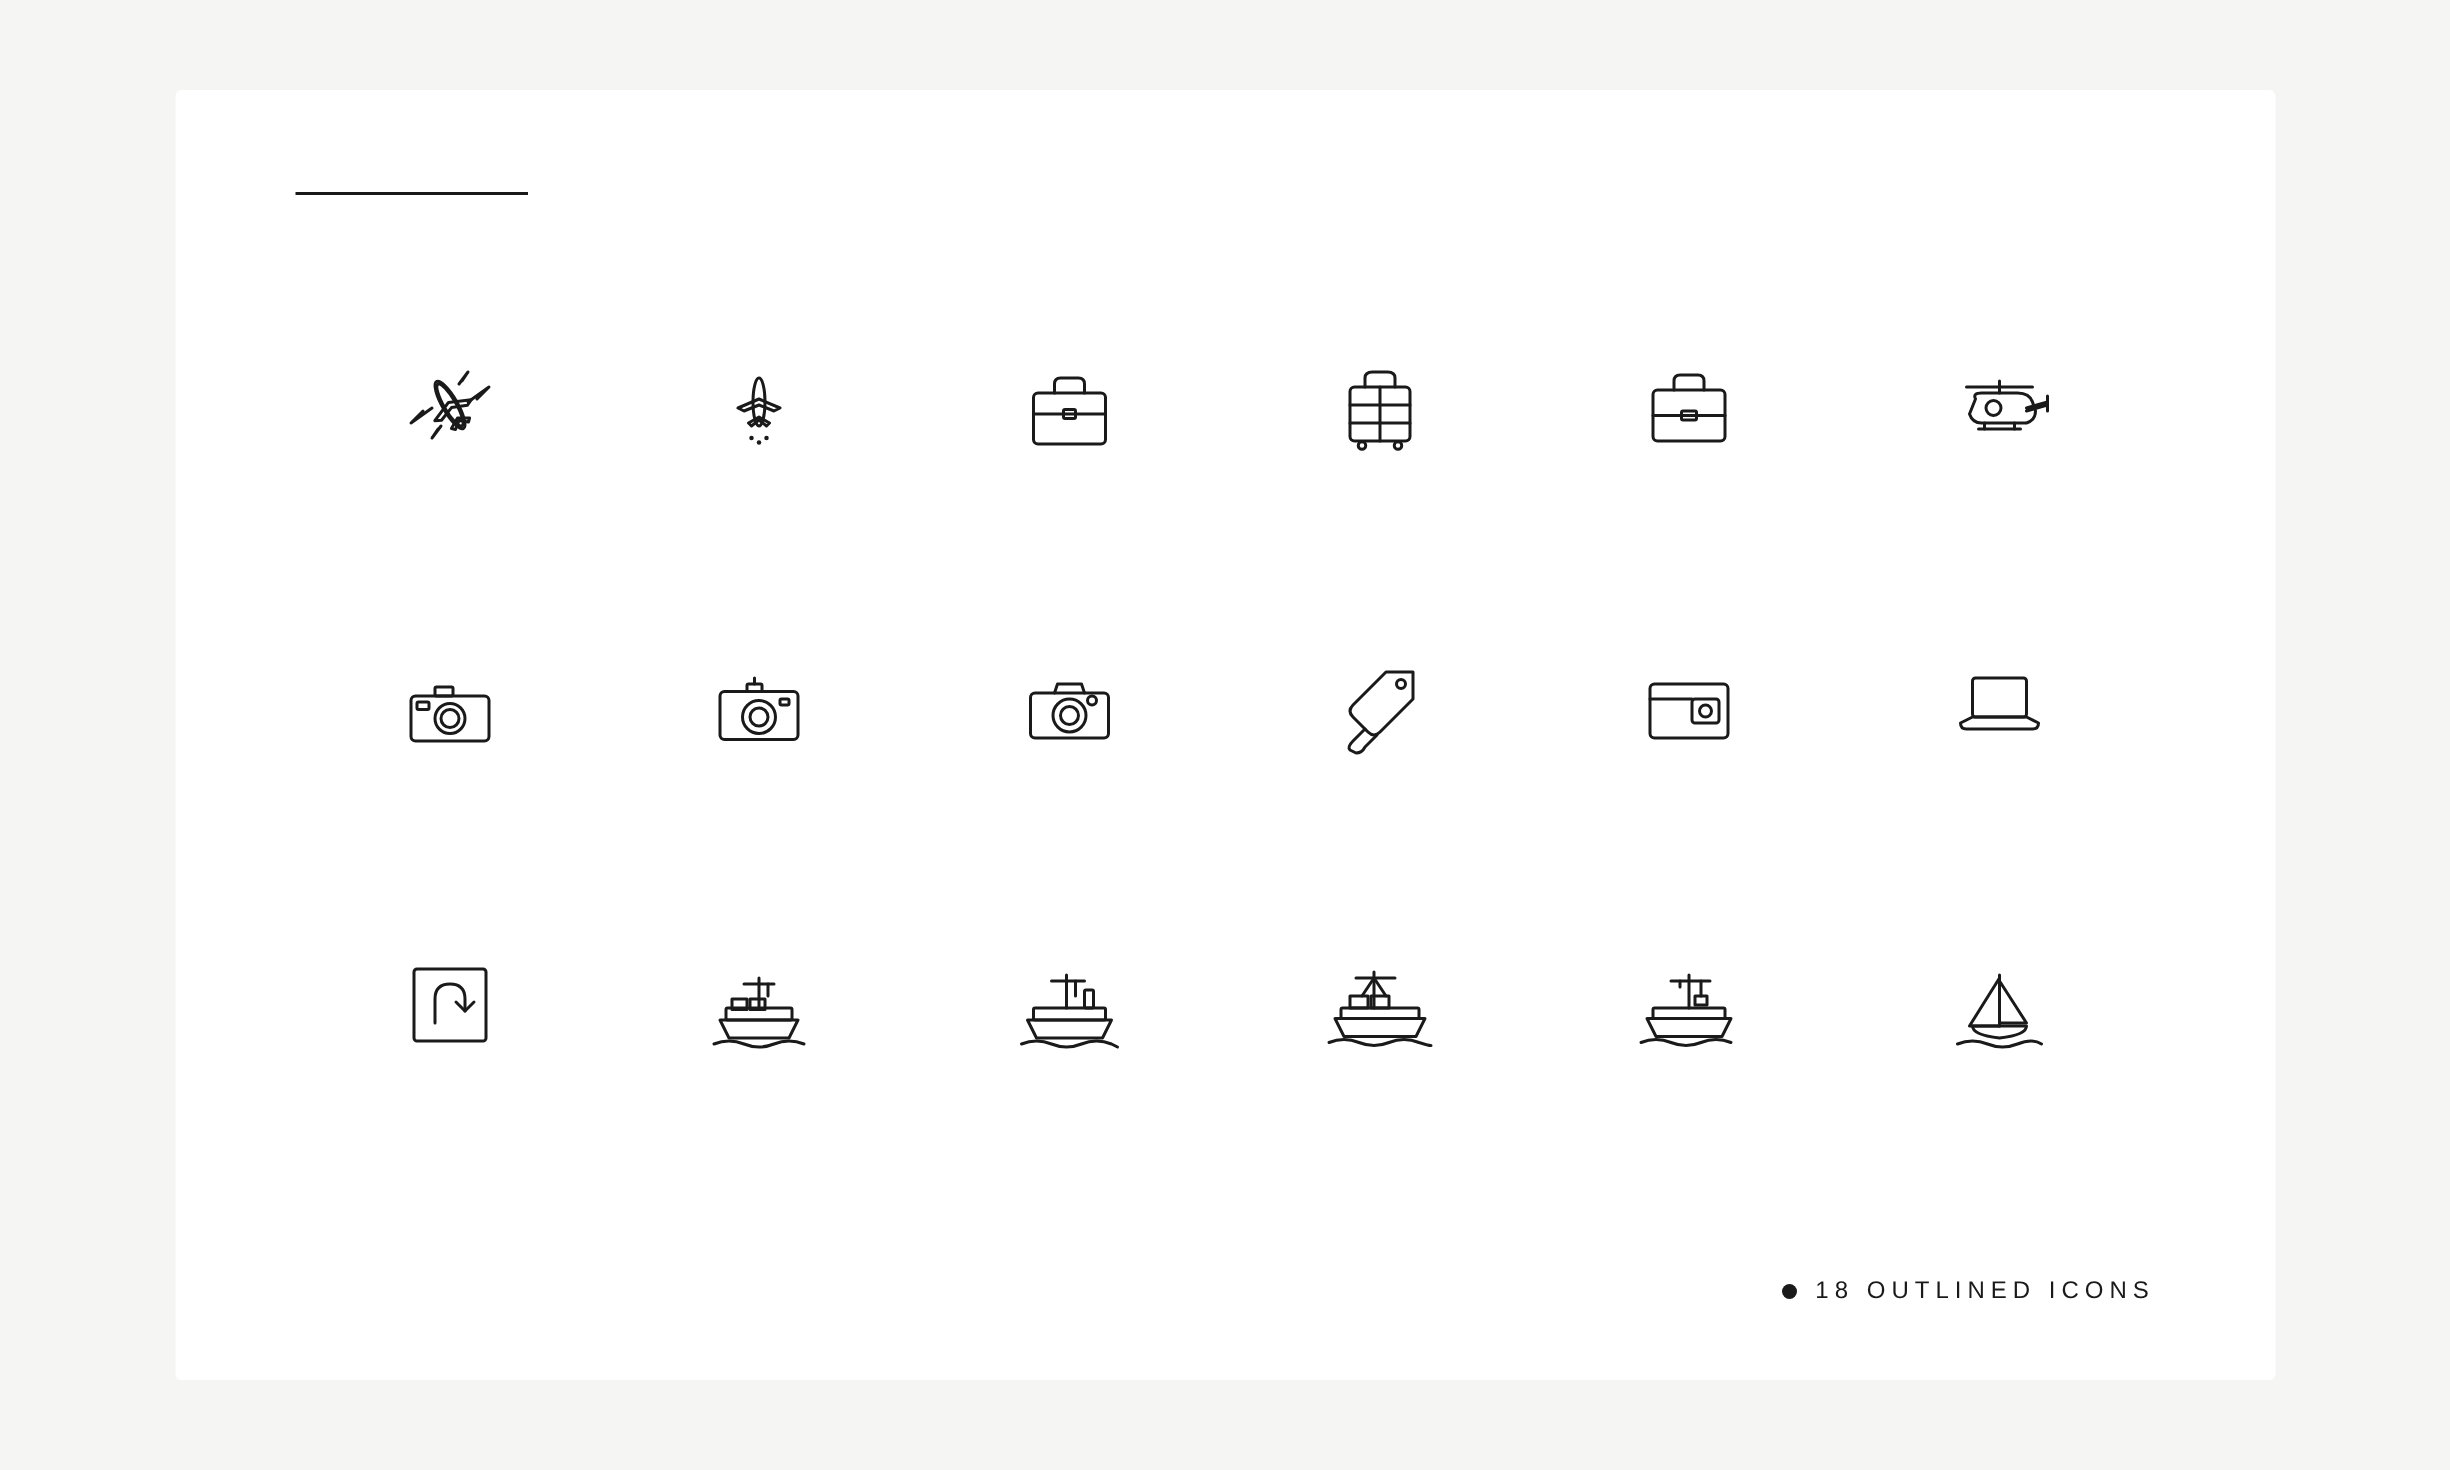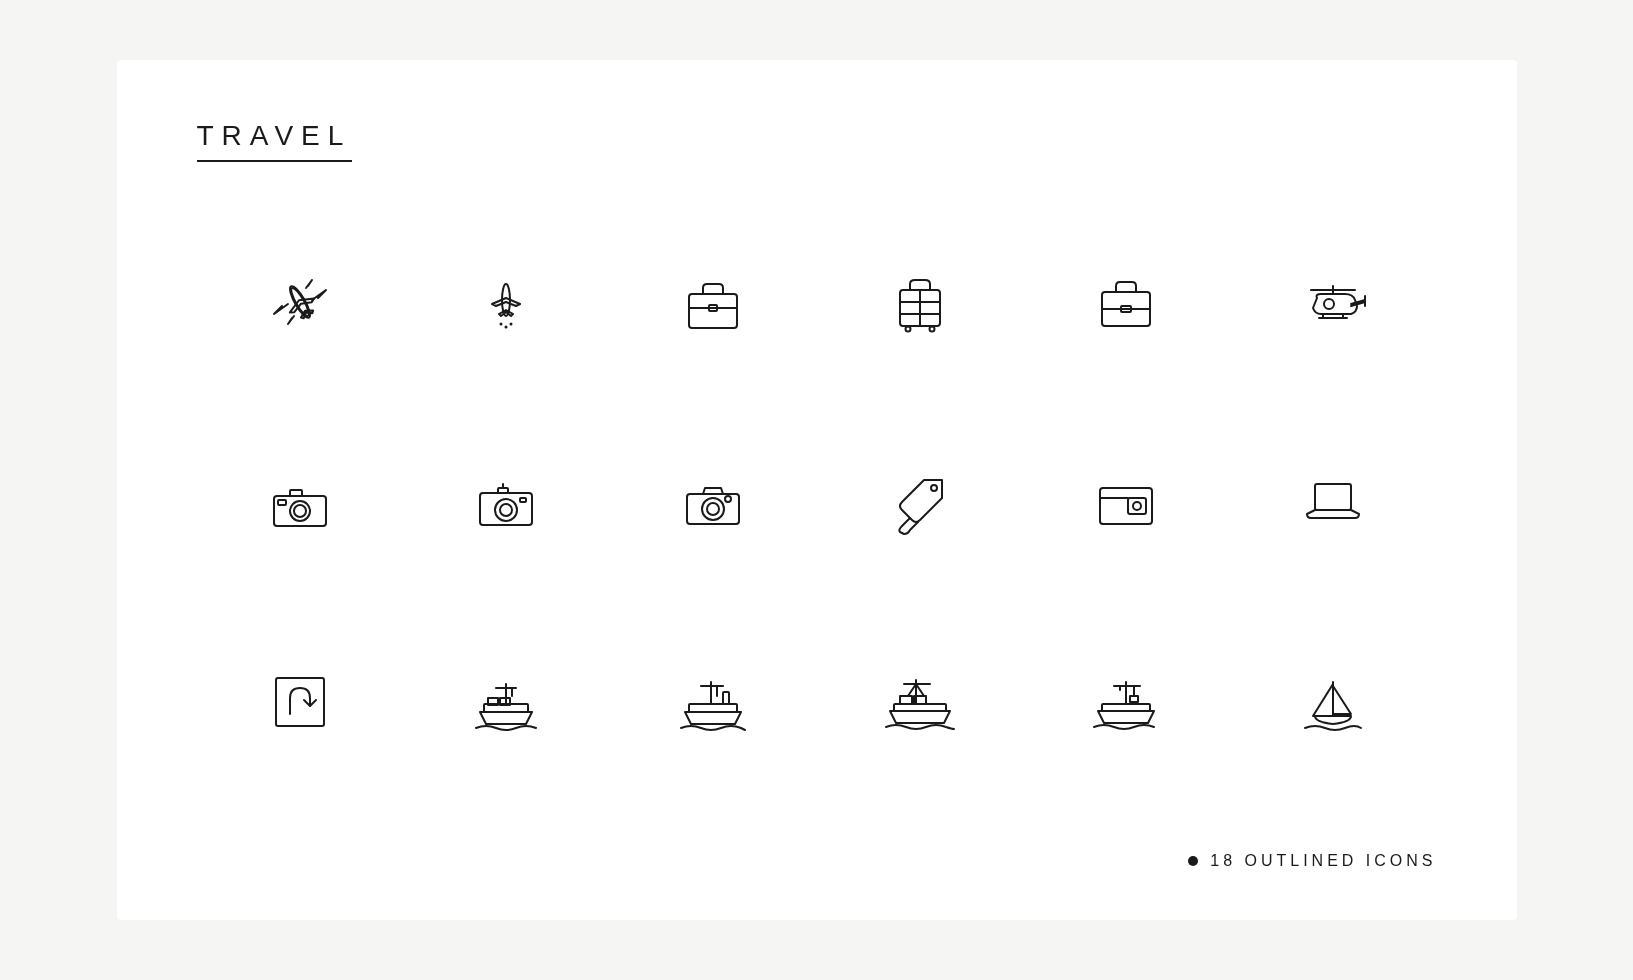--- a/index.html
+++ b/index.html
@@ -72,21 +72,20 @@
       letter-spacing: 4px;
       color: #1a1a1a;
       font-weight: 400;
     }
   </style>
 </head>
 <body>
 
 <div class="card">
   <div class="title-section">
-    <div class="title">TRAVEL</div>
     <div class="title-underline"></div>
   </div>
 
   <div class="icons-grid">
 
     <div class="icon-cell">
       <svg viewBox="0 0 80 80" fill="none" stroke="#1a1a1a" stroke-width="2" stroke-linecap="round" stroke-linejoin="round">
 
         <ellipse cx="40" cy="40" rx="5" ry="18" transform="rotate(-30 40 40)"></ellipse>
 

